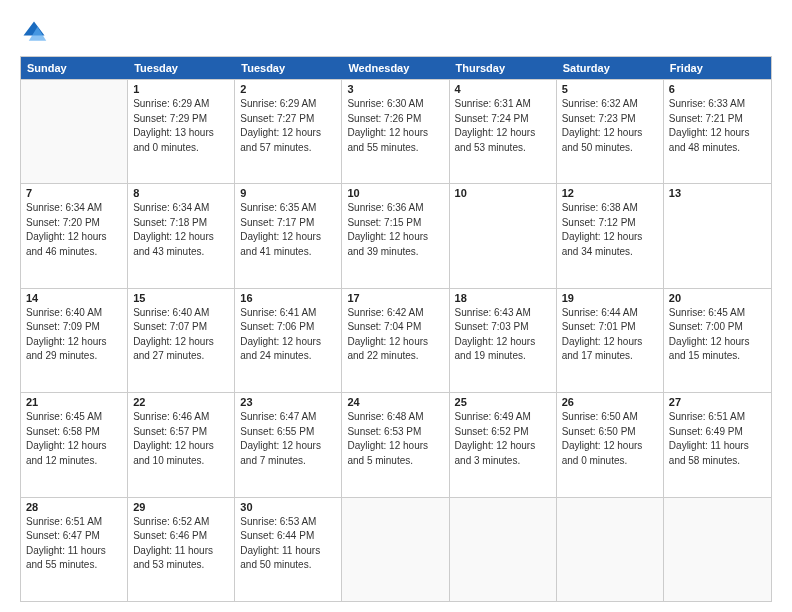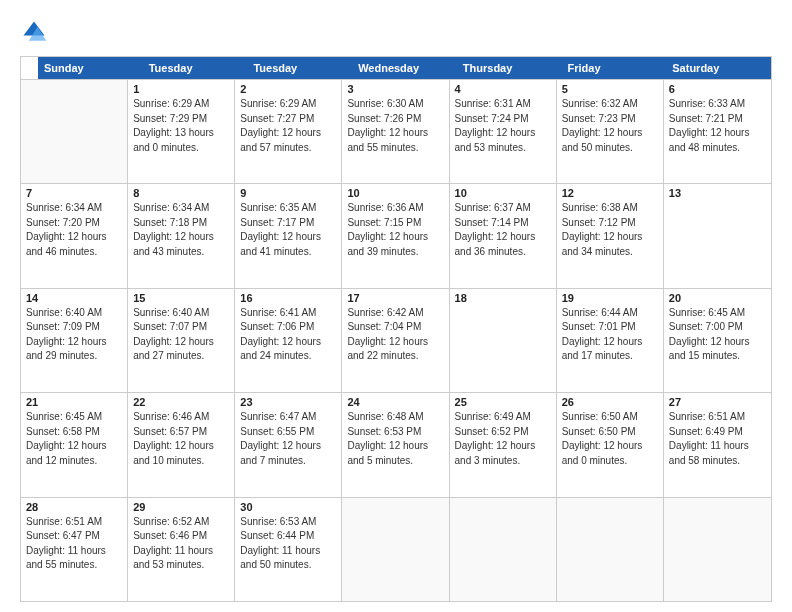--- a/index.html
+++ b/index.html
@@ -55,21 +55,20 @@
     .calendar {
       flex: 1;
       display: flex;
       flex-direction: column;
       border: 1px solid #ccc;
     }
     .cal-header {
       display: grid;
       grid-template-columns: repeat(7, 1fr);
       background: #2060b0;
-      margin-left: 17px;
     }
     .cal-header-cell {
       color: #fff;
       font-size: 11px;
       font-weight: bold;
       padding: 5px 6px;
       text-align: left;
     }
     .cal-body {
       flex: 1;
@@ -128,22 +127,22 @@
     </div>
   </div>
 
   <div class="calendar">
     <div class="cal-header" id="cal-header">
         <div class="cal-header-cell">Sunday</div>
         <div class="cal-header-cell">Tuesday</div>
         <div class="cal-header-cell">Tuesday</div>
         <div class="cal-header-cell">Wednesday</div>
         <div class="cal-header-cell">Thursday</div>
+        <div class="cal-header-cell">Saturday</div>
         <div class="cal-header-cell">Friday</div>
-        <div class="cal-header-cell">Saturday</div>
       </div>
     <div class="cal-body" id="cal-body">
         <div class="cal-row">
           <div class="cal-cell empty"></div>
           <div class="cal-cell">
             <div class="day-number">1</div>
             <div class="cell-info">Sunrise: 6:29 AM<br>Sunset: 7:29 PM<br>Daylight: 13 hours and 0 minutes.</div>
           </div>
           <div class="cal-cell">
             <div class="day-number">2</div>
@@ -178,21 +177,20 @@
           <div class="cal-cell">
             <div class="day-number">9</div>
             <div class="cell-info">Sunrise: 6:35 AM<br>Sunset: 7:17 PM<br>Daylight: 12 hours and 41 minutes.</div>
           </div>
           <div class="cal-cell">
             <div class="day-number">10</div>
             <div class="cell-info">Sunrise: 6:36 AM<br>Sunset: 7:15 PM<br>Daylight: 12 hours and 39 minutes.</div>
           </div>
           <div class="cal-cell">
             <div class="day-number">10</div>
-            <div class="cell-info">Sunrise: 6:37 AM<br>Sunset: 7:14 PM<br>Daylight: 12 hours and 36 minutes.</div>
           </div>
           <div class="cal-cell">
             <div class="day-number">12</div>
             <div class="cell-info">Sunrise: 6:38 AM<br>Sunset: 7:12 PM<br>Daylight: 12 hours and 34 minutes.</div>
           </div>
           <div class="cal-cell">
             <div class="day-number">13</div>
           </div>
         </div>
         <div class="cal-row">
@@ -207,20 +205,21 @@
           <div class="cal-cell">
             <div class="day-number">16</div>
             <div class="cell-info">Sunrise: 6:41 AM<br>Sunset: 7:06 PM<br>Daylight: 12 hours and 24 minutes.</div>
           </div>
           <div class="cal-cell">
             <div class="day-number">17</div>
             <div class="cell-info">Sunrise: 6:42 AM<br>Sunset: 7:04 PM<br>Daylight: 12 hours and 22 minutes.</div>
           </div>
           <div class="cal-cell">
             <div class="day-number">18</div>
+            <div class="cell-info">Sunrise: 6:43 AM<br>Sunset: 7:03 PM<br>Daylight: 12 hours and 19 minutes.</div>
           </div>
           <div class="cal-cell">
             <div class="day-number">19</div>
             <div class="cell-info">Sunrise: 6:44 AM<br>Sunset: 7:01 PM<br>Daylight: 12 hours and 17 minutes.</div>
           </div>
           <div class="cal-cell">
             <div class="day-number">20</div>
             <div class="cell-info">Sunrise: 6:45 AM<br>Sunset: 7:00 PM<br>Daylight: 12 hours and 15 minutes.</div>
           </div>
         </div>

